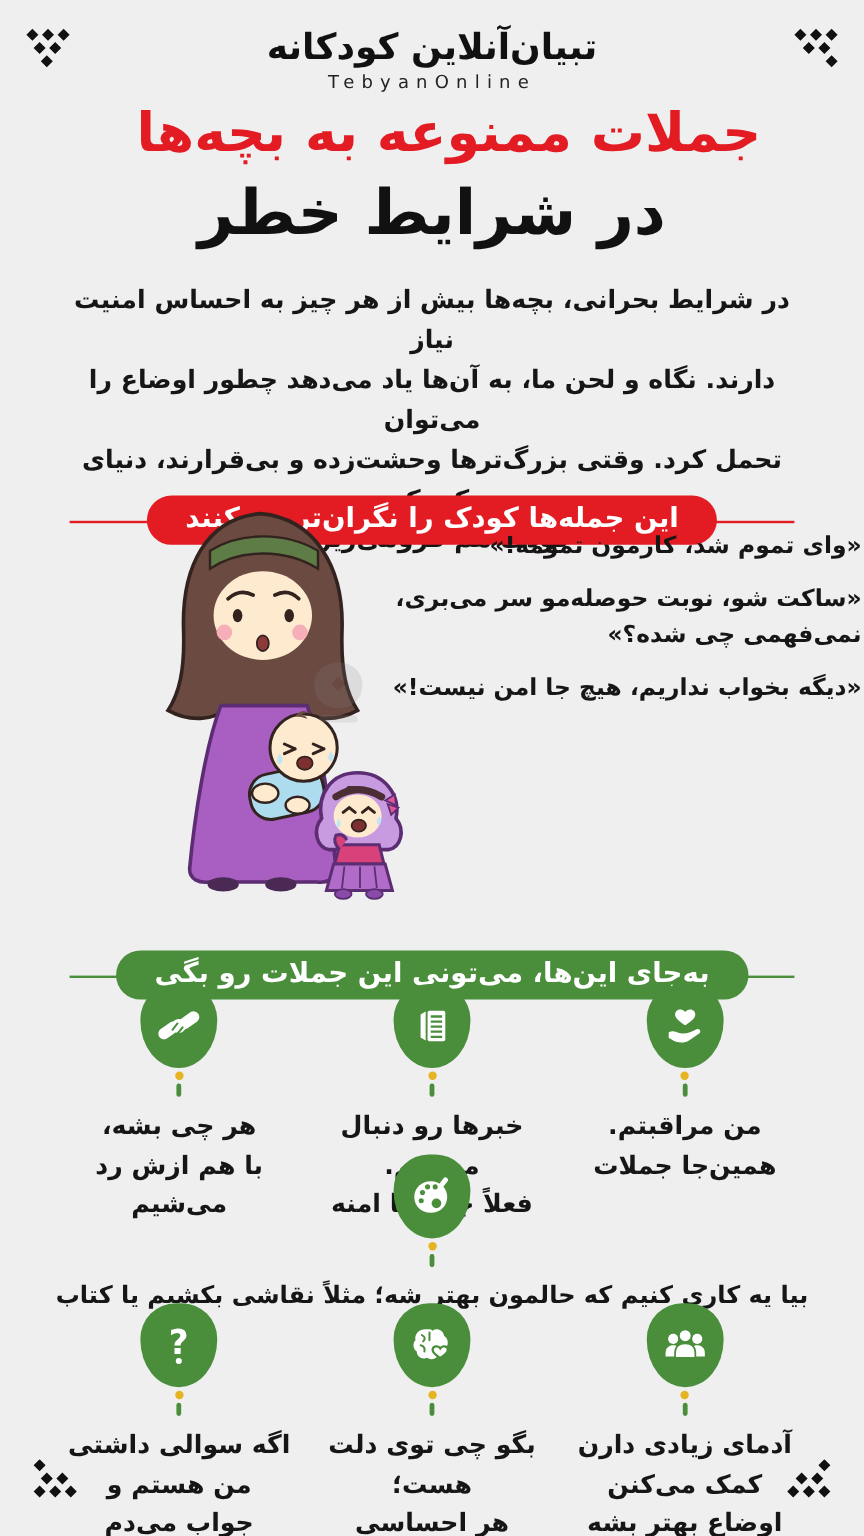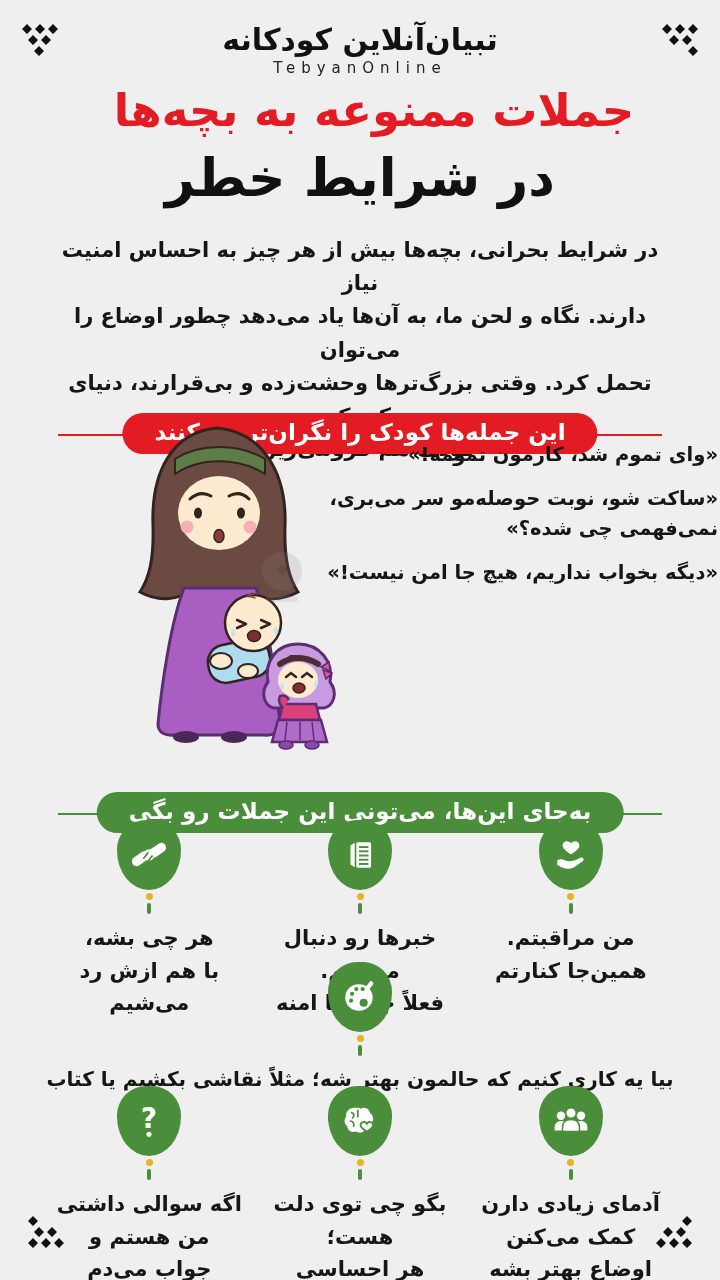--- a/index.html
+++ b/index.html
@@ -217,21 +217,21 @@
         <svg width="38" height="38" viewBox="0 0 36 36">
           <path d="M18,7 C20,3.5 26,4.5 26,9 C26,12.5 20,16 18,17.5 C16,16 10,12.5 10,9 C10,4.5 16,3.5 18,7 Z" fill="#fff"></path>
           <path d="M5,23 C10,20.5 12,24 16,24 C20,24 24,22 27,20.5 C29.5,19.5 31,22.5 29,24 L21,29.5 C17,32 11,31.5 7,28.5 L5,27.5 Z" fill="#fff"></path>
         </svg>
       </div>
       <div class="connector">
           <span class="dot"></span>
           <span class="dash"></span>
         </div>
       <div class="card-text">من مراقبتم.
-همین‌جا کنارتم</div>
+همین‌جا جملات</div>
     </div>
 
     <div class="card">
       <div class="squircle">
         <svg width="38" height="38" viewBox="0 0 36 36">
           <path d="M9,9 L13,6.5 L13,29.5 L9,27 Z" fill="#fff"></path>
           <rect x="14.5" y="6" width="14" height="24" rx="1.5" fill="#fff"></rect>
           <g stroke="#4a8e3c" stroke-width="1.8">
             <line x1="17" y1="10.5" x2="26" y2="10.5"></line>
             <line x1="17" y1="14.5" x2="26" y2="14.5"></line>

